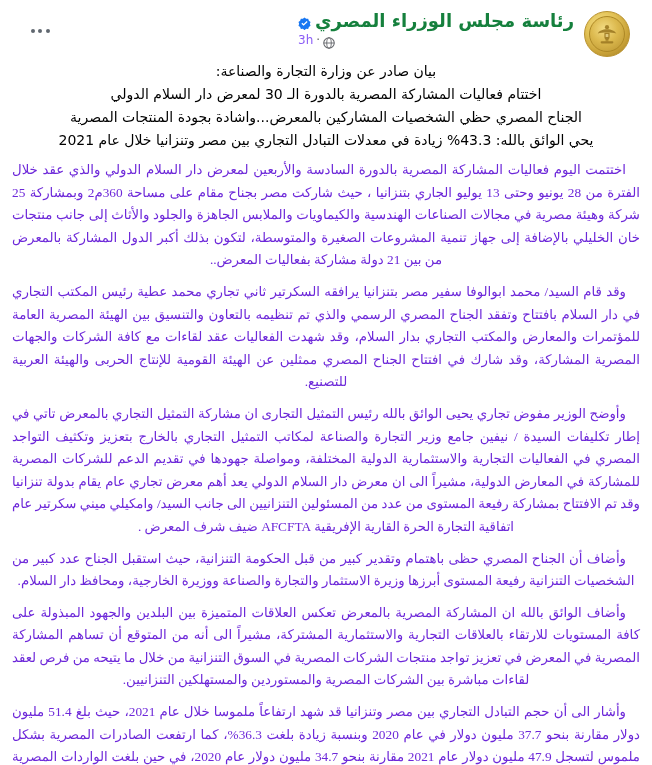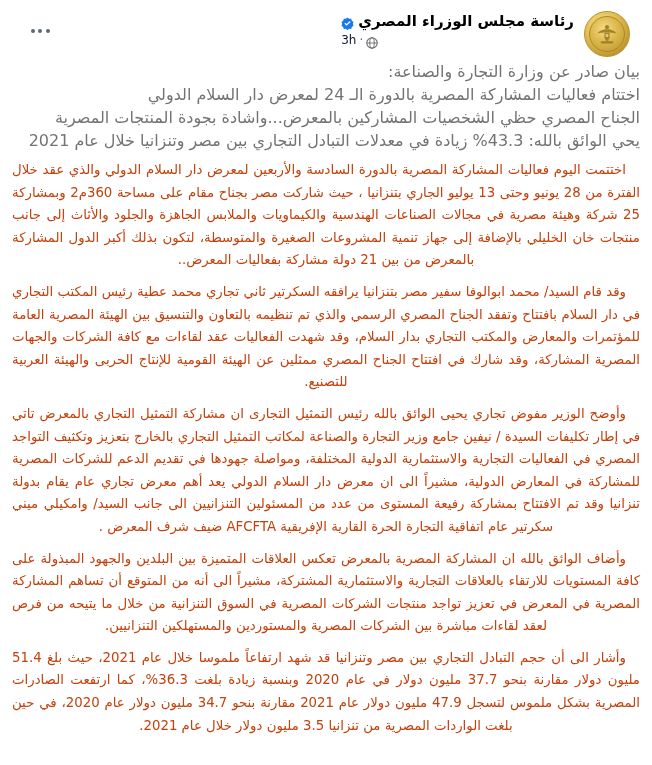--- a/index.html
+++ b/index.html
@@ -63,44 +63,44 @@
     text-align: right;
     direction: rtl;
   }
   .page-name-row {
     display: flex;
     align-items: center;
     gap: 4px;
     flex-direction: row;
   }
   .page-name {
-    font-size: 15px;
+    font-size: 18px;
     font-weight: bold;
-    color: #000000;
+    color: #15803d;
     line-height: 18px;
     white-space: nowrap;
     letter-spacing: 0;
   }
   .verified {
     width: 13px;
     height: 13px;
     flex: 0 0 13px;
     display: inline-block;
   }
   .meta-row {
     display: flex;
     align-items: center;
     gap: 3px;
     margin-top: 3px;
     direction: ltr;
     justify-content: flex-start;
   }
   .meta-time {
     font-size: 12px;
-    color: #0f172a;
+    color: #8b5cf6;
     line-height: 14px;
   }
   .meta-dot {
     font-size: 12px;
     color: #65676b;
     line-height: 14px;
   }
   .globe-icon {
     width: 12px;
     height: 12px;
@@ -129,35 +129,37 @@
 
   
   .post-body {
     padding: 2px 12px 0 12px;
     direction: rtl;
     text-align: right;
     box-sizing: border-box;
   }
 
   .lede {
-    font-size: 16px;
+    font-size: 14px;
     line-height: 23px;
-    color: #737373;
+    color: #000000;
+    text-align: center;
     margin: 0;
   }
   .lede p { margin: 0; }
 
   .para {
     font-size: 13.3px;
     line-height: 22.6px;
-    color: #c2410c;
+    color: #6d28d9;
     text-align: justify;
     text-align-last: center;
     margin: 0 0 9px 0;
     text-indent: 14px;
+    font-family: Liberation Serif, serif;
   }
   .para:last-child { margin-bottom: 0; }
 
   .spacer-sm { height: 7px; }
 </style>
 </head>
 <body>
 
 <div class="post">
 
@@ -213,27 +215,28 @@
       <i></i>
       <i></i>
       <i></i>
     </div>
   </div>
 
   <div class="post-body">
 
     <div class="lede">
       <p>بيان صادر عن وزارة التجارة والصناعة:</p>
-      <p>اختتام فعاليات المشاركة المصرية بالدورة الـ 24 لمعرض دار السلام الدولي</p>
+      <p>اختتام فعاليات المشاركة المصرية بالدورة الـ 30 لمعرض دار السلام الدولي</p>
       <p>الجناح المصري حظي الشخصيات المشاركين بالمعرض...واشادة بجودة المنتجات المصرية</p>
       <p>يحي الوائق بالله: 43.3% زيادة في معدلات التبادل التجاري بين مصر وتنزانيا خلال عام 2021</p>
     </div>
 
     <div class="spacer-sm"></div>
 
     <p class="para">اختتمت اليوم فعاليات المشاركة المصرية بالدورة السادسة والأربعين لمعرض دار السلام الدولي  والذي عقد خلال الفترة من 28 يونيو وحتى 13 يوليو الجاري بتنزانيا ، حيث شاركت مصر بجناح  مقام على مساحة 360م2 وبمشاركة 25 شركة وهيئة مصرية في مجالات الصناعات الهندسية والكيماويات والملابس الجاهزة والجلود والأثاث إلى جانب منتجات خان الخليلي بالإضافة إلى جهاز تنمية المشروعات الصغيرة والمتوسطة، لتكون بذلك أكبر الدول المشاركة بالمعرض من بين 21 دولة مشاركة بفعاليات المعرض..</p>
     <p class="para">وقد قام السيد/ محمد ابوالوفا سفير مصر بتنزانيا يرافقه السكرتير ثاني تجاري محمد عطية رئيس المكتب التجاري في دار السلام بافتتاح وتفقد الجناح المصري الرسمي والذي تم تنظيمه بالتعاون والتنسيق بين الهيئة المصرية العامة للمؤتمرات والمعارض والمكتب التجاري بدار السلام، وقد شهدت الفعاليات عقد لقاءات مع كافة الشركات والجهات المصرية المشاركة، وقد شارك في افتتاح الجناح المصري ممثلين عن الهيئة القومية للإنتاج الحربى والهيئة العربية للتصنيع.</p>
     <p class="para">وأوضح الوزير مفوض تجاري يحيى الوائق بالله رئيس التمثيل التجارى ان مشاركة التمثيل التجاري بالمعرض تاتي في  إطار تكليفات السيدة / نيفين جامع وزير التجارة والصناعة لمكاتب التمثيل التجاري بالخارج بتعزيز وتكثيف التواجد المصري في الفعاليات التجارية والاستثمارية الدولية المختلفة، ومواصلة جهودها في تقديم الدعم للشركات المصرية للمشاركة في المعارض الدولية، مشيراً الى ان معرض دار السلام الدولي  يعد أهم معرض تجاري عام يقام بدولة تنزانيا وقد تم الافتتاح بمشاركة رفيعة المستوى من عدد من المسئولين التنزانيين الى جانب السيد/ وامكيلي ميني سكرتير عام اتفاقية التجارة الحرة القارية الإفريقية AFCFTA ضيف شرف المعرض .</p>
+    <p class="para">وأضاف  أن الجناح المصري حظى باهتمام وتقدير كبير من قبل الحكومة التنزانية، حيث استقبل الجناح عدد كبير من الشخصيات التنزانية رفيعة المستوى أبرزها وزيرة الاستثمار والتجارة والصناعة ووزيرة الخارجية، ومحافظ دار السلام.</p>
     <p class="para">وأضاف الوائق بالله ان المشاركة المصرية بالمعرض تعكس العلاقات المتميزة بين البلدين والجهود المبذولة على كافة المستويات للارتقاء بالعلاقات التجارية والاستثمارية المشتركة، مشيراً الى أنه من المتوقع أن تساهم المشاركة المصرية في المعرض في تعزيز تواجد منتجات الشركات المصرية في السوق التنزانية من خلال ما يتيحه من فرص لعقد لقاءات مباشرة بين الشركات المصرية والمستوردين والمستهلكين التنزانيين.</p>
     <p class="para">وأشار الى أن حجم التبادل التجاري بين مصر وتنزانيا قد شهد ارتفاعاً ملموسا خلال عام 2021، حيث بلغ 51.4 مليون دولار مقارنة بنحو 37.7 مليون دولار في عام 2020 وبنسبة زيادة بلغت 36.3%، كما ارتفعت الصادرات المصرية بشكل ملموس لتسجل 47.9 مليون دولار عام 2021 مقارنة بنحو 34.7 مليون دولار عام 2020، في حين بلغت الواردات المصرية من تنزانيا 3.5 مليون دولار خلال عام 2021.</p>
   </div>
 
 </div>
 
 </body></html>

